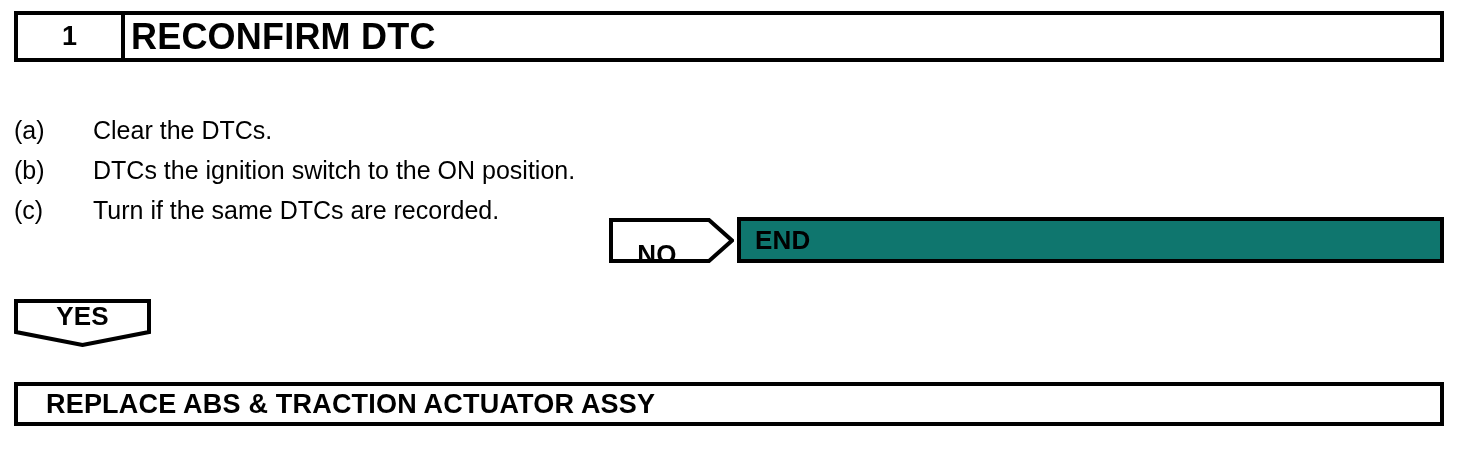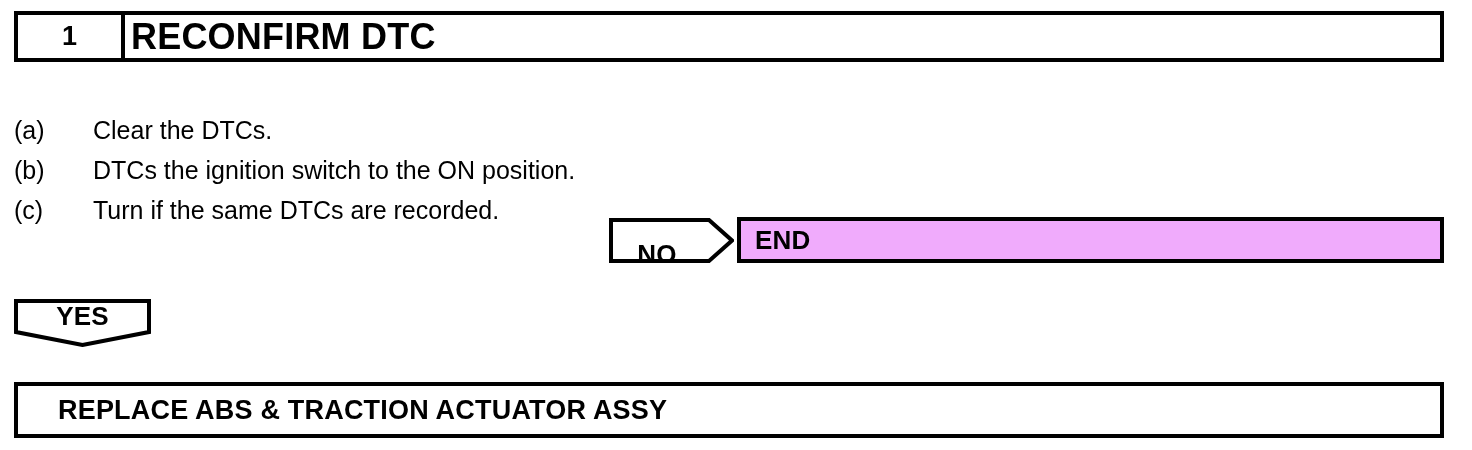--- a/index.html
+++ b/index.html
@@ -106,21 +106,21 @@
     top: 217px;
     width: 707px;
     height: 46px;
     box-sizing: border-box;
     border: 4px solid #000;
     display: flex;
     align-items: center;
     padding-left: 14px;
     font-size: 26px;
     font-weight: bold;
-    background: #f0abfc;
+    background: #0f766e;
     letter-spacing: 0.2px;
   }
 
   
   .branch-yes {
     position: absolute;
     left: 14px;
     top: 299px;
     width: 137px;
     height: 48px;
@@ -139,26 +139,26 @@
     font-weight: bold;
     letter-spacing: 0.2px;
   }
 
   
   .result-box {
     position: absolute;
     left: 14px;
     top: 382px;
     width: 1430px;
-    height: 56px;
+    height: 44px;
     box-sizing: border-box;
     border: 4px solid #000;
     display: flex;
     align-items: center;
-    padding-left: 40px;
+    padding-left: 28px;
     font-size: 27px;
     font-weight: bold;
     background: #fff;
     letter-spacing: 0.2px;
   }
 </style>
 </head>
 <body>
 
 <div class="step-header">

